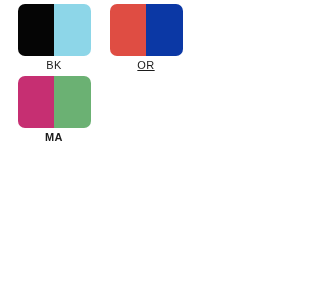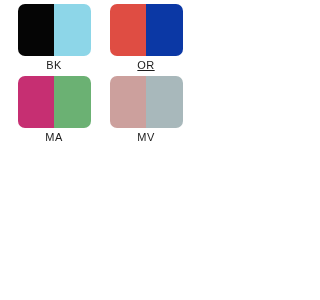--- a/index.html
+++ b/index.html
@@ -75,24 +75,17 @@
     <div class="swatch-label" style="color: rgb(27, 27, 27); text-decoration: underline;">OR</div>
   </div>
 
 
 
   <div class="swatch-cell">
     <div class="swatch-chip">
       <div class="swatch-half" style="background-color: rgb(198, 47, 114);"></div>
       <div class="swatch-half" style="background-color: rgb(107, 177, 115);"></div>
     </div>
-    <div class="swatch-label" style="color: rgb(27, 27, 27);">MA</div>
+    <div class="swatch-label" style="color: rgb(27, 27, 27); font-weight: bold;">MA</div>
   </div>
 
-  <div class="swatch-cell">
-    <div class="swatch-chip">
-      <div class="swatch-half" style="background-color: rgb(204, 160, 157);"></div>
-      <div class="swatch-half" style="background-color: rgb(168, 184, 187);"></div>
-    </div>
-    <div class="swatch-label" style="color: rgb(27, 27, 27);">MV</div>
-  </div>
 
 </div>
 
 </body></html>

